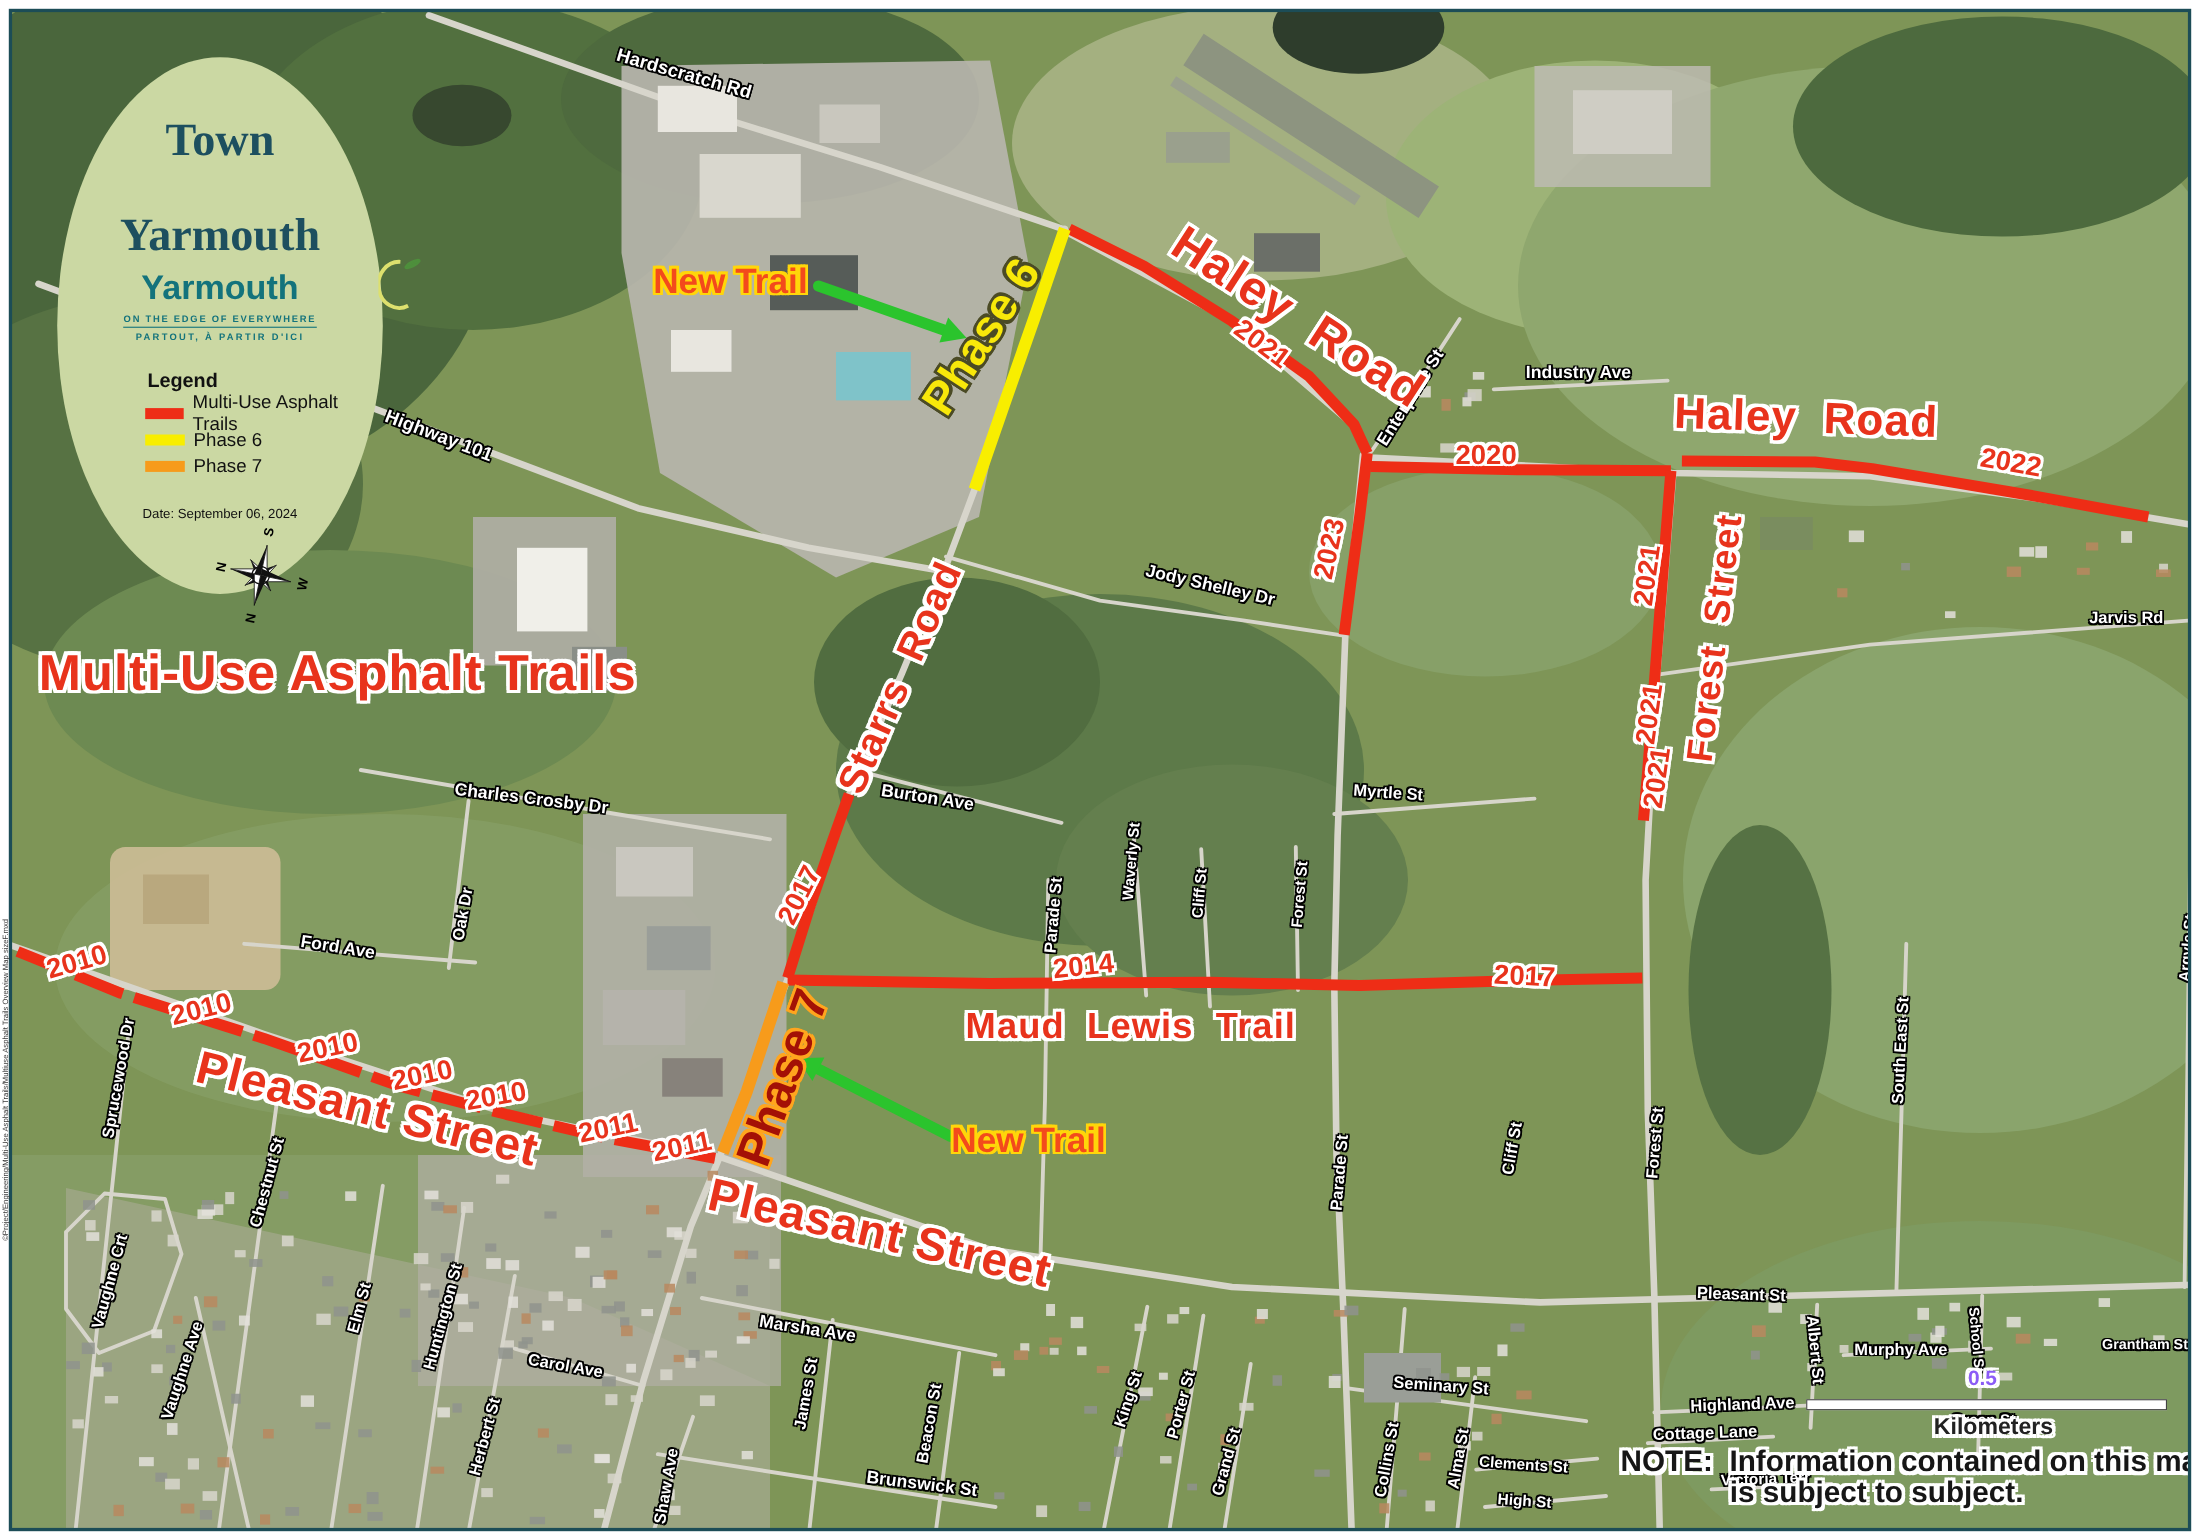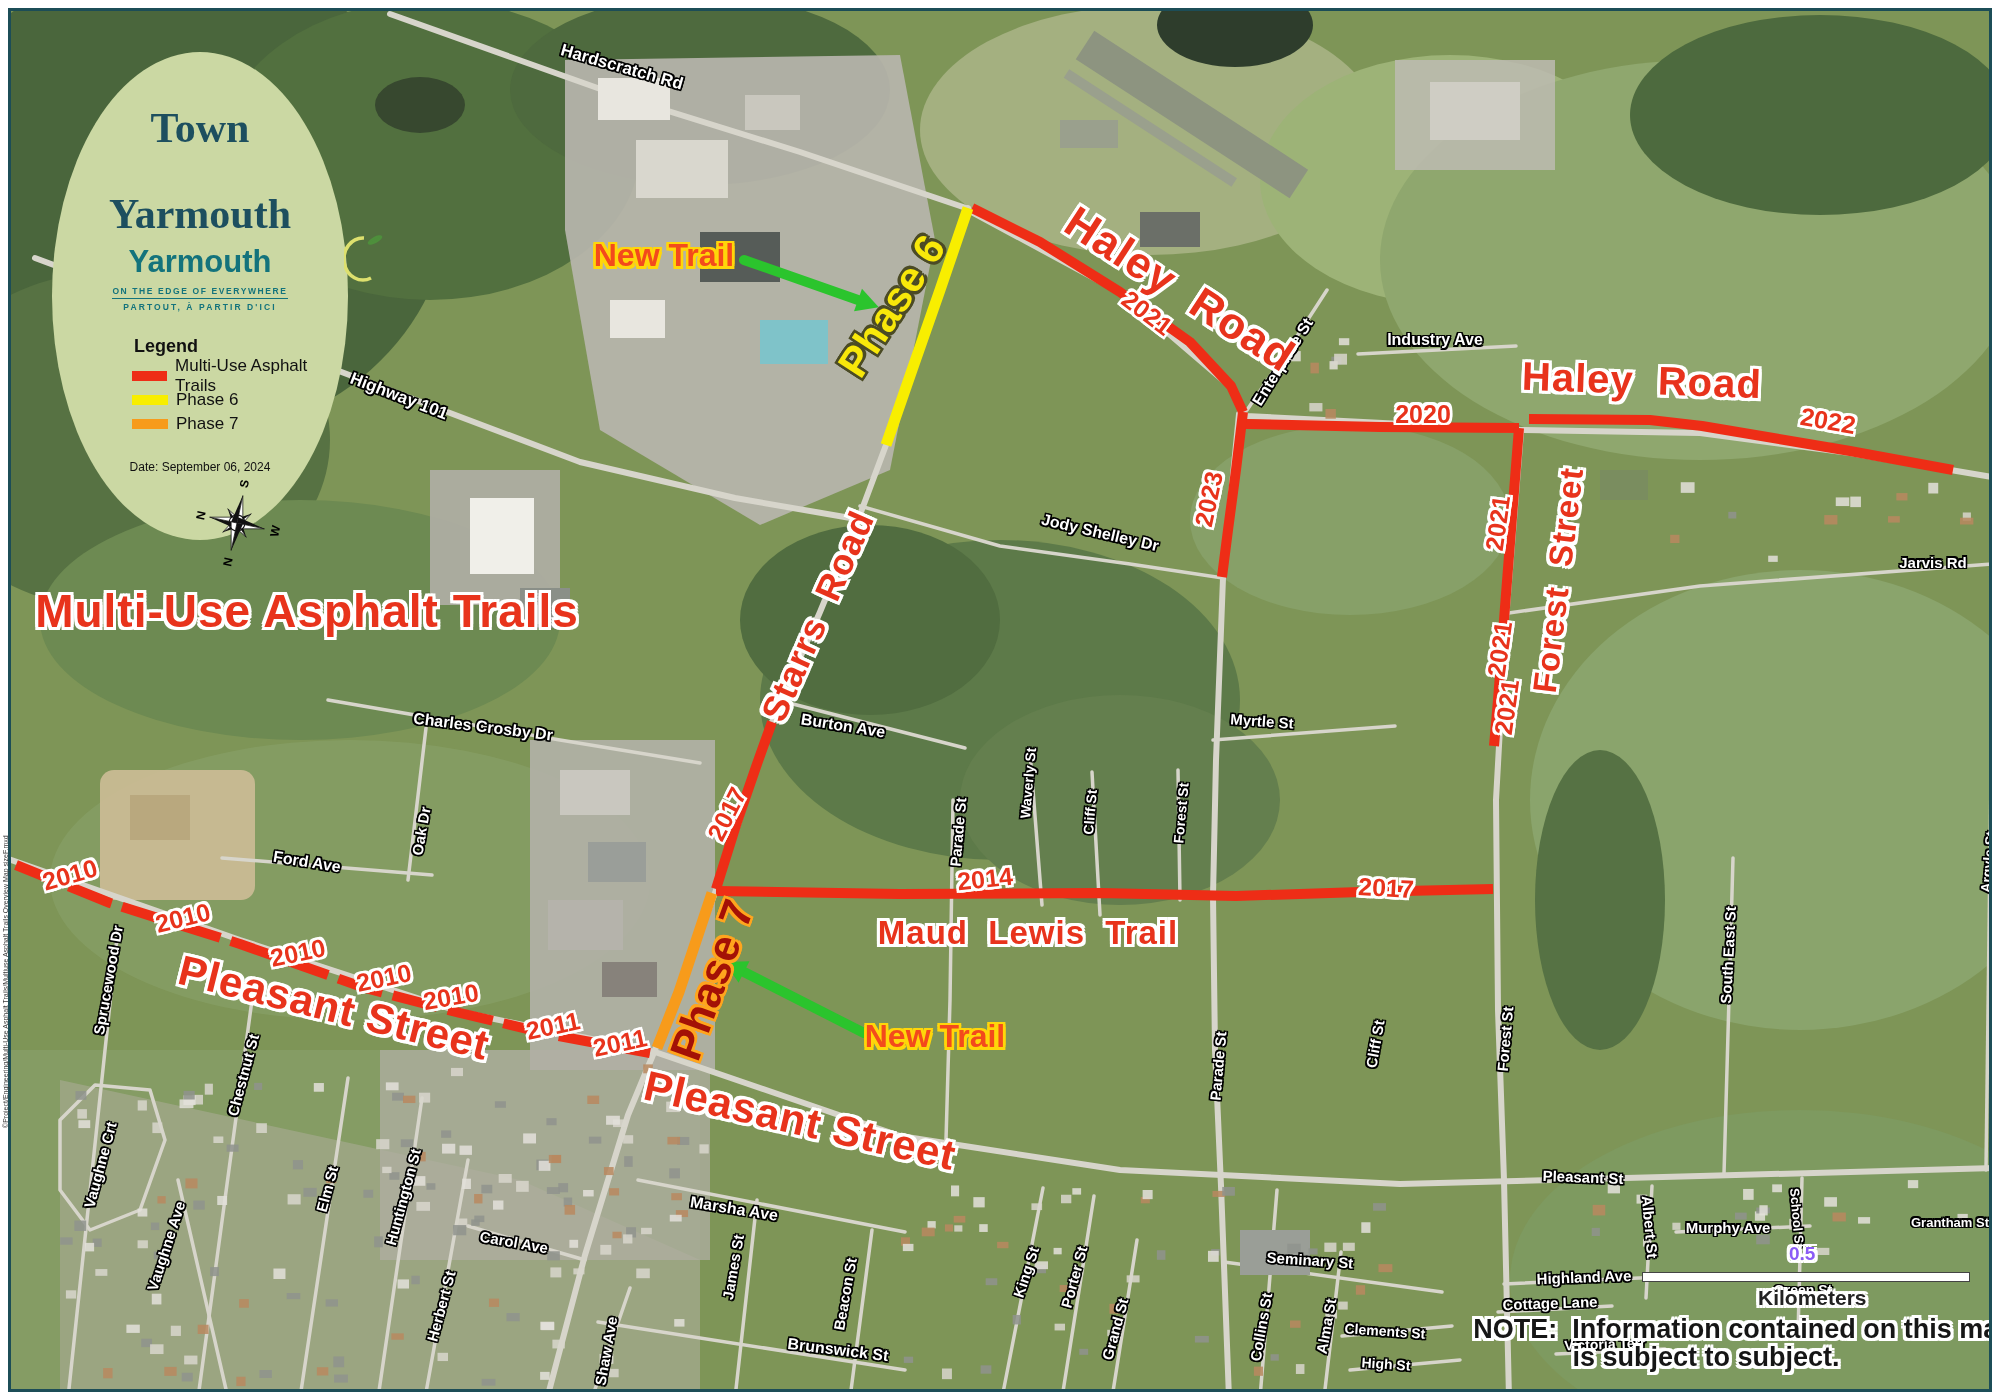--- a/index.html
+++ b/index.html
@@ -482,21 +482,21 @@
     <div class="ml big-red" style="left: 334px; top: 1008px; font-size: 42px; transform: translate(-50%, -50%) rotate(14deg);">Pleasant Street</div>
     <div class="ml big-red" style="left: 800px; top: 1121px; font-size: 42px; transform: translate(-50%, -50%) rotate(13deg);">Pleasant Street</div>
     <div class="ml big-red" style="left: 818px; top: 616px; font-size: 36px; transform: translate(-50%, -50%) rotate(-66deg);">Starrs  Road</div>
     <div class="ml big-red" style="left: 1558px; top: 580px; font-size: 33px; transform: translate(-50%, -50%) rotate(-83deg);">Forest  Street</div>
     <div class="ml big-red" style="left: 1028px; top: 932px; font-size: 33px; transform: translate(-50%, -50%) rotate(0deg);">Maud  Lewis  Trail</div>
     <div class="ml phase6" style="left: 892px; top: 306px; font-size: 42px; transform: translate(-50%, -50%) rotate(-57deg);">Phase 6</div>
     <div class="ml phase7" style="left: 712px; top: 980px; font-size: 44px; transform: translate(-50%, -50%) rotate(-70deg);">Phase 7</div>
     <div class="ml newtrail" style="left: 664px; top: 255px; font-size: 32px; transform: translate(-50%, -50%) rotate(0deg);">New Trail</div>
     <div class="ml newtrail" style="left: 935px; top: 1036px; font-size: 32px; transform: translate(-50%, -50%) rotate(0deg);">New Trail</div>
     <div class="ml year" style="left: 1147px; top: 313px; font-size: 25px; transform: translate(-50%, -50%) rotate(37deg);">2021</div>
-    <div class="ml year" style="left: 1423px; top: 414px; font-size: 25px; transform: translate(-50%, -50%) rotate(0deg);">2020</div>
+    <div class="ml year" style="left: 1351px; top: 414px; font-size: 25px; transform: translate(-50%, -50%) rotate(0deg);">2020</div>
     <div class="ml year" style="left: 1828px; top: 421px; font-size: 25px; transform: translate(-50%, -50%) rotate(10deg);">2022</div>
     <div class="ml year" style="left: 1209px; top: 499px; font-size: 25px; transform: translate(-50%, -50%) rotate(-78deg);">2023</div>
     <div class="ml year" style="left: 1498px; top: 523px; font-size: 25px; transform: translate(-50%, -50%) rotate(-82deg);">2021</div>
     <div class="ml year" style="left: 1500px; top: 649px; font-size: 25px; transform: translate(-50%, -50%) rotate(-82deg);">2021</div>
     <div class="ml year" style="left: 1507px; top: 707px; font-size: 25px; transform: translate(-50%, -50%) rotate(-82deg);">2021</div>
     <div class="ml year" style="left: 727px; top: 814px; font-size: 25px; transform: translate(-50%, -50%) rotate(-63deg);">2017</div>
     <div class="ml year" style="left: 985px; top: 879px; font-size: 25px; transform: translate(-50%, -50%) rotate(-6deg);">2014</div>
     <div class="ml year" style="left: 1386px; top: 888px; font-size: 25px; transform: translate(-50%, -50%) rotate(3deg);">2017</div>
     <div class="ml year" style="left: 70px; top: 875px; font-size: 25px; transform: translate(-50%, -50%) rotate(-16deg);">2010</div>
     <div class="ml year" style="left: 183px; top: 918px; font-size: 25px; transform: translate(-50%, -50%) rotate(-14deg);">2010</div>

